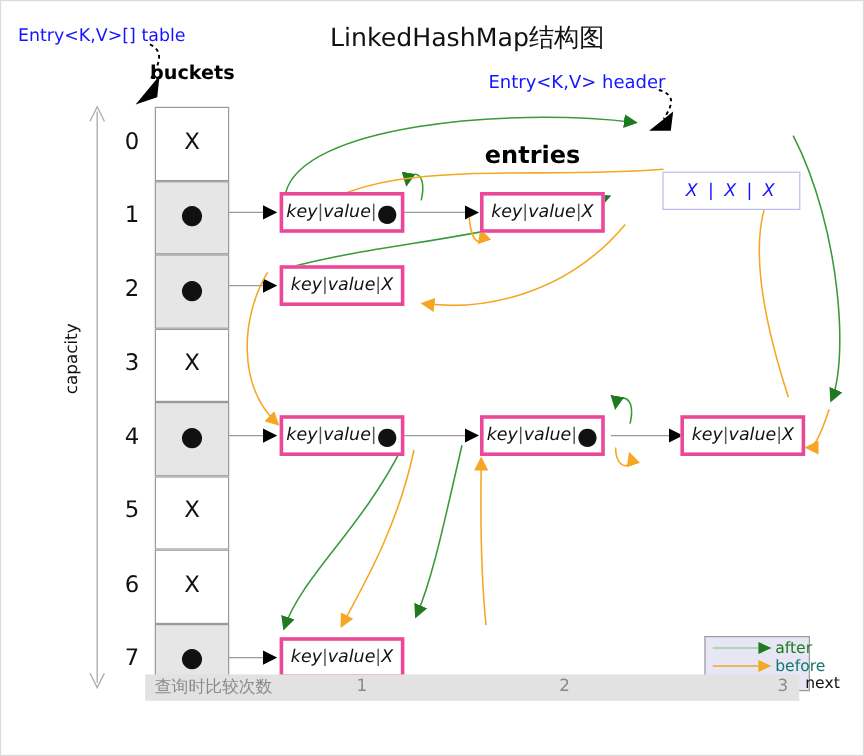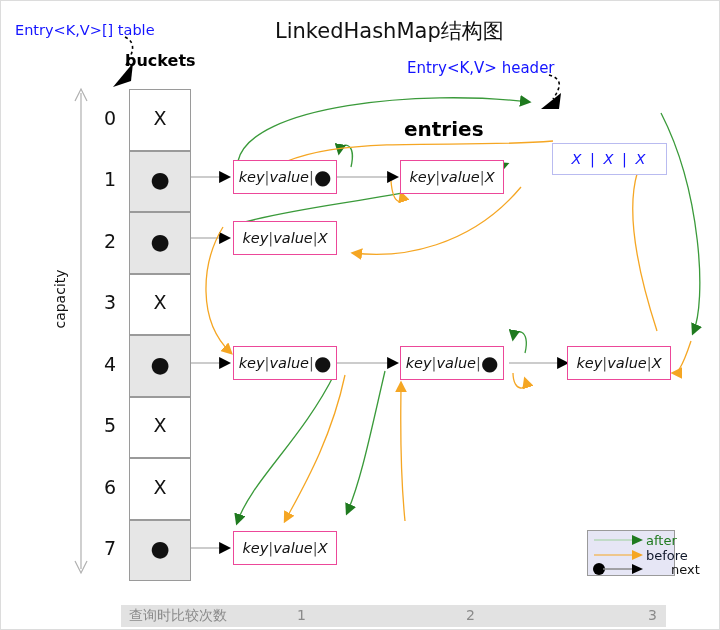--- a/index.html
+++ b/index.html
@@ -13,31 +13,31 @@
   #headerLabel{left:406px;top:58px;font-size:15px;color:#1414ff;}
   #bucketsLabel{left:124px;top:50px;font-size:16px;font-weight:bold;color:#000;}
   #entriesLabel{left:403px;top:116px;font-size:20px;font-weight:bold;color:#000;}
   #capacityLabel{left:-1px;top:290px;width:120px;text-align:center;
      font-size:14px;color:#111;transform:rotate(-90deg);transform-origin:50% 50%;}
   .idx{position:absolute;width:26px;text-align:center;font-size:19px;color:#111;}
   .cell{position:absolute;left:128px;width:62px;box-sizing:border-box;
         border:1px solid #9a9a9a;background:#fff;}
   .cell.filled{background:#e6e6e6;}
   .cellx{position:absolute;width:62px;text-align:center;font-size:19px;color:#111;}
-  .node{position:absolute;height:34px;box-sizing:border-box;border:1px solid #ec4899;
+  .node{position:absolute;height:34px;box-sizing:border-box;border:3px solid #ec4899;
         background:#fff;display:flex;align-items:center;justify-content:center;
         font-size:14.5px;font-style:italic;color:#111;}
   .hdrbox{position:absolute;left:551px;top:110px;width:115px;height:32px;
         box-sizing:border-box;border:1px solid #b9bbf0;background:#fff;
         display:flex;align-items:center;justify-content:center;
         font-size:14.5px;font-style:italic;color:#1414ff;letter-spacing:2px;margin-top:32px;}
   #legend{position:absolute;left:586px;top:529px;width:88px;height:46px;
         box-sizing:border-box;border:1px solid #9a9a9a;background:#e6e6f5;}
   .ltxt{position:absolute;left:58px;font-size:13px;}
-  #botbar{position:absolute;left:120px;top:604px;width:545px;height:22px;
+  #botbar{position:absolute;left:120px;top:561px;width:545px;height:22px;
         background:#e2e2e2;}
   .bt{position:absolute;font-size:14px;color:#8a8a8a;}
 </style>
 </head>
 <body>
 
 <div id="root">
 
   <svg id="svg" viewBox="0 0 720 630" xmlns="http://www.w3.org/2000/svg">
     <defs>
@@ -215,21 +215,21 @@
     <svg width="99" height="46" viewBox="0 0 99 46" xmlns="http://www.w3.org/2000/svg">
       <line x1="6" y1="9" x2="44" y2="9" stroke="#9ccf9c" stroke-width="1.2"></line>
       <path d="M44,4 L55,9 L44,14 z" fill="#1f7a1f"></path>
       <line x1="6" y1="24" x2="44" y2="24" stroke="#f5a623" stroke-width="1.2"></line>
       <path d="M44,19 L55,24 L44,29 z" fill="#f5a623"></path>
       <circle cx="11" cy="38" r="6" fill="#000"></circle>
       <line x1="15" y1="38" x2="44" y2="38" stroke="#8a8a8a" stroke-width="1.5"></line>
       <path d="M44,33 L55,38 L44,43 z" fill="#000"></path>
     </svg>
     <div class="ltxt" style="top:2px;color:#1f7a1f;">after</div>
-    <div class="ltxt" style="top:17px;color:#0f172a;">before</div>
+    <div class="ltxt" style="top:17px;color:#0f766e;">before</div>
     <div class="ltxt" style="top:31px;color:#111;margin-left:25px;">next</div>
   </div>
 
   <div id="botbar">
     <div class="bt" style="left:8px;top:2px;">查询时比较次数</div>
     <div class="bt" style="left:176px;top:2px;">1</div>
     <div class="bt" style="left:345px;top:2px;">2</div>
     <div class="bt" style="left:527px;top:2px;">3</div>
   </div>
 

